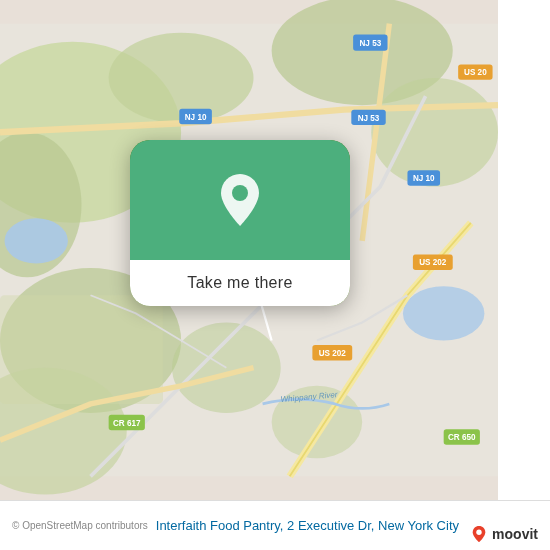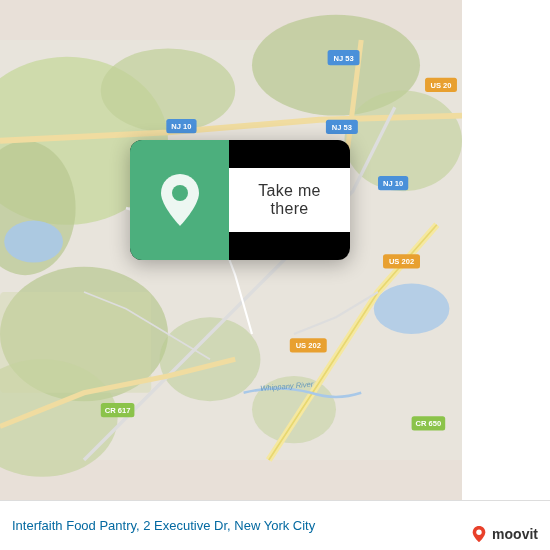--- a/index.html
+++ b/index.html
@@ -5,46 +5,46 @@
     * { margin: 0; padding: 0; box-sizing: border-box; }
     body {
       width: 550px;
       height: 550px;
       overflow: hidden;
       font-family: Arial, sans-serif;
       position: relative;
     }
 
     #map-container {
-      width: 462px;
+      width: 498px;
       height: 500px;
       position: relative;
       overflow: hidden;
       background-color: #e8e0d8;
     }
 
     
     #map-svg {
       width: 100%;
       height: 100%;
       position: absolute;
       top: 0; left: 0;
     }
 
     
     #card-overlay {
       position: absolute;
       top: 140px;
       left: 130px;
       width: 220px;
-      background: #000000;
-      border-radius: 12px;
+      background: #4d7c0f;
+      border-radius: 20px;
       box-shadow: 0 4px 20px rgba(0,0,0,0.3);
       display: flex;
-      flex-direction: row;
+      flex-direction: column;
       align-items: center;
       overflow: hidden;
     }
 
     #card-map-top {
       width: 100%;
       height: 120px;
       background: #4caf7d;
       display: flex;
       align-items: center;
@@ -194,20 +194,21 @@
       <svg id="location-pin" viewBox="0 0 48 56">
         <path d="M24 2 C13.5 2 5 10.5 5 21 C5 34 24 54 24 54 C24 54 43 34 43 21 C43 10.5 34.5 2 24 2Z" fill="white" opacity="0.9"></path>
         <circle cx="24" cy="21" r="8" fill="#4caf7d"></circle>
       </svg>
     </div>
     <button id="card-button">Take me there</button>
   </div>
 </div>
 
 <div id="bottom-bar">
+  <span id="copyright">© OpenStreetMap contributors</span>
   <span id="location-text">Interfaith Food Pantry, 2 Executive Dr, New York City</span>
   <div id="moovit-logo">
 
     <svg id="moovit-pin" viewBox="0 0 20 20">
       <path d="M10 1 C6 1 3 4 3 8 C3 13 10 19 10 19 C10 19 17 13 17 8 C17 4 14 1 10 1Z" fill="#e8402a"></path>
       <circle cx="10" cy="8" r="3" fill="white"></circle>
     </svg>
     <span id="moovit-text">moovit</span>
   </div>
 </div>

